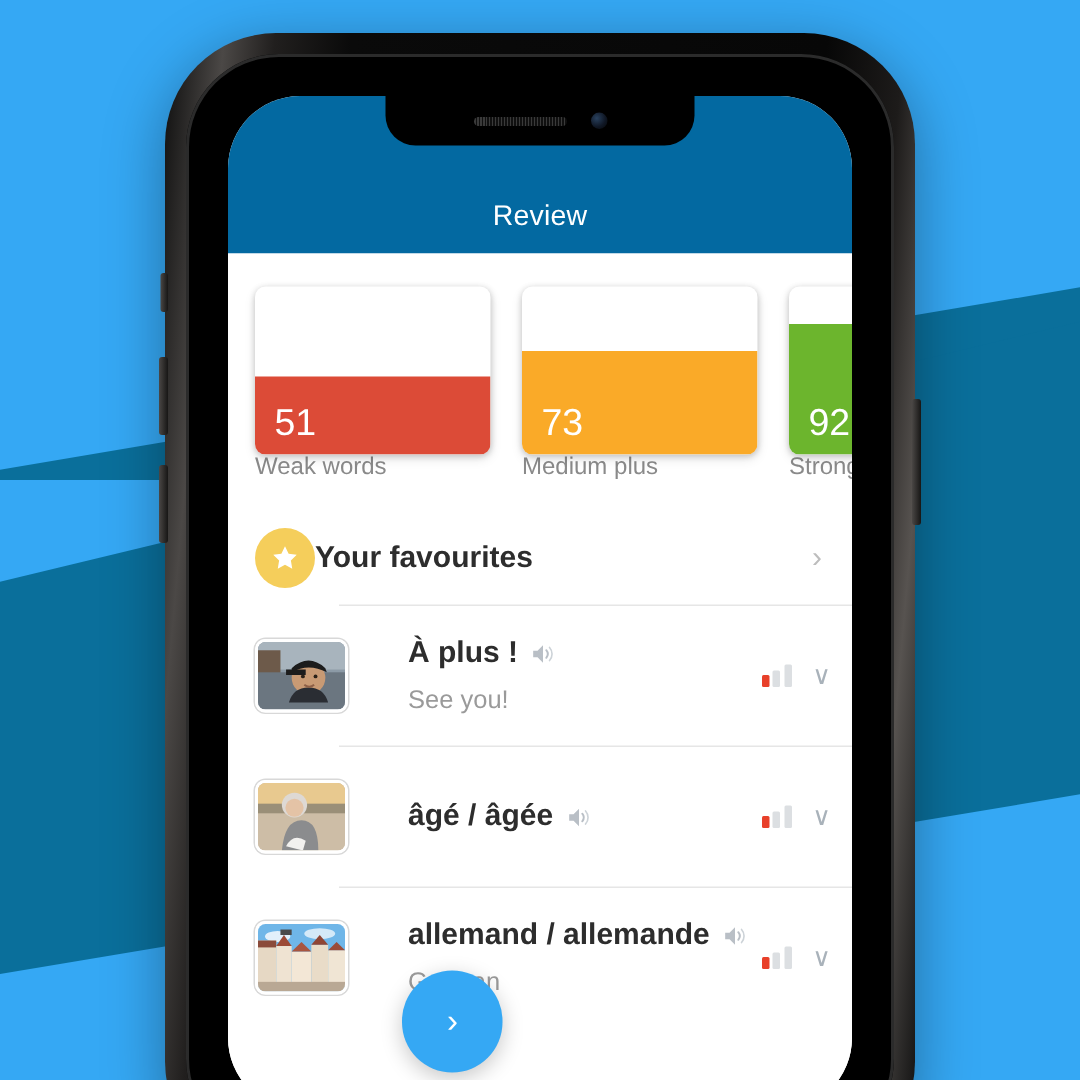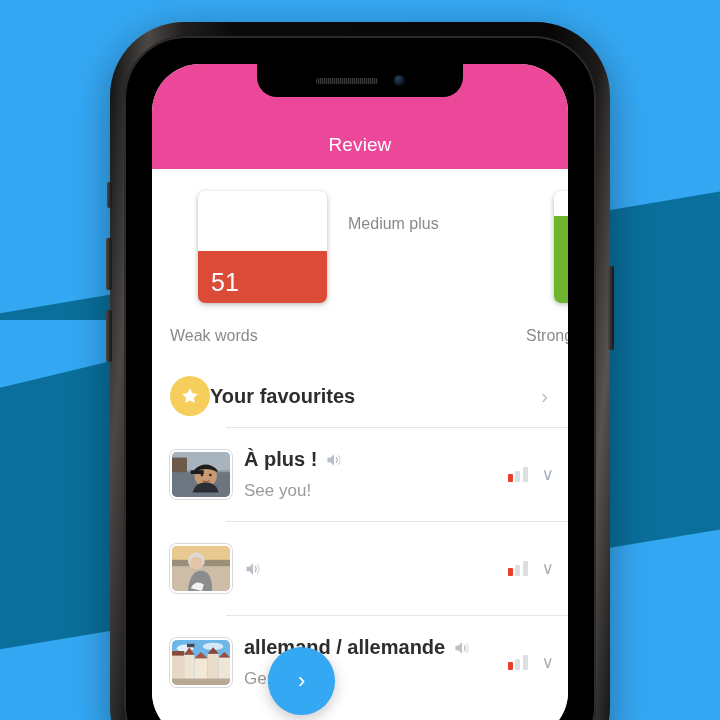--- a/index.html
+++ b/index.html
@@ -70,49 +70,48 @@
     padding:22px 0 0 18px; letter-spacing:-.3px;
   }
 
   
   #stats { display:flex; gap:21px; padding:22px 0 0 18px; }
   .stat { width:157px; flex:0 0 157px; }
   .stat-card {
     position:relative; height:112px; border-radius:7px; background:#fff;
     box-shadow:0 1px 4px rgba(0,0,0,.20), 0 3px 8px rgba(0,0,0,.10);
     overflow:hidden;
-    margin-left:28px;
   }
   .stat-fill {
     position:absolute; left:0; right:0; bottom:0;
     display:flex; align-items:flex-end;
   }
   .stat-num {
     color:#fff; font-size:25px; font-weight:400;
     padding:0 0 8px 13px; line-height:1;
   }
-  .stat-label { margin-top:24px; font-size:16px; color:#8a8a8a; white-space:nowrap; }
+  .stat-label { margin-top:0; font-size:16px; color:#8a8a8a; white-space:nowrap; }
 
   
   #list { margin-top:20px; }
   .row { display:flex; align-items:center; padding:0 14px 0 18px; }
   .row-divider { height:1px; background:#e6e6e6; margin-left:74px; }
 
   
   #fav-row { height:62px; }
   .fav-circle {
     width:40px; height:40px; border-radius:50%; background:#F5CE5B;
     display:flex; align-items:center; justify-content:center; flex:0 0 40px;
   }
   .fav-circle svg { width:20px; height:20px; fill:#fff; }
   .fav-label { flex:1; font-size:20px; font-weight:700; color:#2d2d2d; }
   .chevron-right { color:#bdbdbd; font-size:20px; font-weight:300; margin-right:6px; }
 
   
-  .vocab-row { height:93px; }
+  .vocab-row { height:93px;gap:28px; }
   .thumb {
     width:62px; height:49px; flex:0 0 62px; border-radius:7px;
     border:2px solid #fff; box-shadow:0 0 0 1px #d8d8d8;
     overflow:hidden; position:relative;
   }
   .thumb svg { display:block; width:100%; height:100%; }
   .vocab-text { flex:1; margin-left:12px; min-width:0; }
   .vocab-term {
     font-size:20px; font-weight:700; color:#2d2d2d;
     display:flex; align-items:center; gap:8px; white-space:nowrap;
@@ -152,39 +151,44 @@
   <div class="side-btn btn-power"></div>
 
   <div id="phone-inner">
     <div id="screen">
 
       <div id="notch">
         <div class="speaker-grille"></div>
         <div class="front-camera"></div>
       </div>
 
-      <div id="app-header" style="background: #ec4899; align-items: flex-end;">
+      <div id="app-header" style="background: #0369a1; align-items: flex-end;">
         <div class="title">Review</div>
       </div>
 
       <div id="content">
 
 
         <div id="stats">
 
           <div class="stat">
             <div class="stat-card">
               <div class="stat-fill" id="fill-0" style="height: 46%; background: rgb(220, 75, 55);">
                 <span class="stat-num">51</span>
               </div>
             </div>
             <div class="stat-label">Weak words</div>
           </div>
 
           <div class="stat">
+            <div class="stat-card">
+              <div class="stat-fill" id="fill-1" style="height: 62%; background: rgb(250, 170, 40);">
+                <span class="stat-num">73</span>
+              </div>
+            </div>
             <div class="stat-label">Medium plus</div>
           </div>
 
           <div class="stat">
             <div class="stat-card">
               <div class="stat-fill" id="fill-2" style="height: 78%; background: rgb(108, 181, 45);">
                 <span class="stat-num">92</span>
               </div>
             </div>
             <div class="stat-label">Strong words</div>
@@ -251,20 +255,21 @@
                 <rect y="15" width="62" height="8" fill="#9a8f78"></rect>
                 <rect y="22" width="62" height="27" fill="#cdbda6"></rect>
                 <circle cx="26" cy="16" r="9" fill="#ded9d4"></circle>
                 <path d="M17 49q2-22 14-22t12 22z" fill="#8b8c8e"></path>
                 <circle cx="26" cy="18" r="6.5" fill="#e4c3a6"></circle>
                 <path d="M20 46q5-10 14-4l-2 7z" fill="#f2f1ef"></path>
               </svg>
             </div>
             <div class="vocab-text">
               <div class="vocab-term">
+                <span>âgé / âgée</span>
                 <svg class="speaker-icon" viewBox="0 0 24 22">
                   <path d="M3 8h4l5-5v16l-5-5H3z"></path>
                   <path d="M15 7.5a5.5 5.5 0 010 7" stroke="#b9bfc6" stroke-width="1.8" fill="none" stroke-linecap="round"></path>
                   <path d="M18 5a9 9 0 010 12" stroke="#cdd3d8" stroke-width="1.5" fill="none" stroke-linecap="round"></path>
                 </svg>
               </div>
             </div>
             <div class="vocab-right">
               <div class="strength" id="str-1">
                 <i style="background: rgb(232, 64, 42);"></i>

